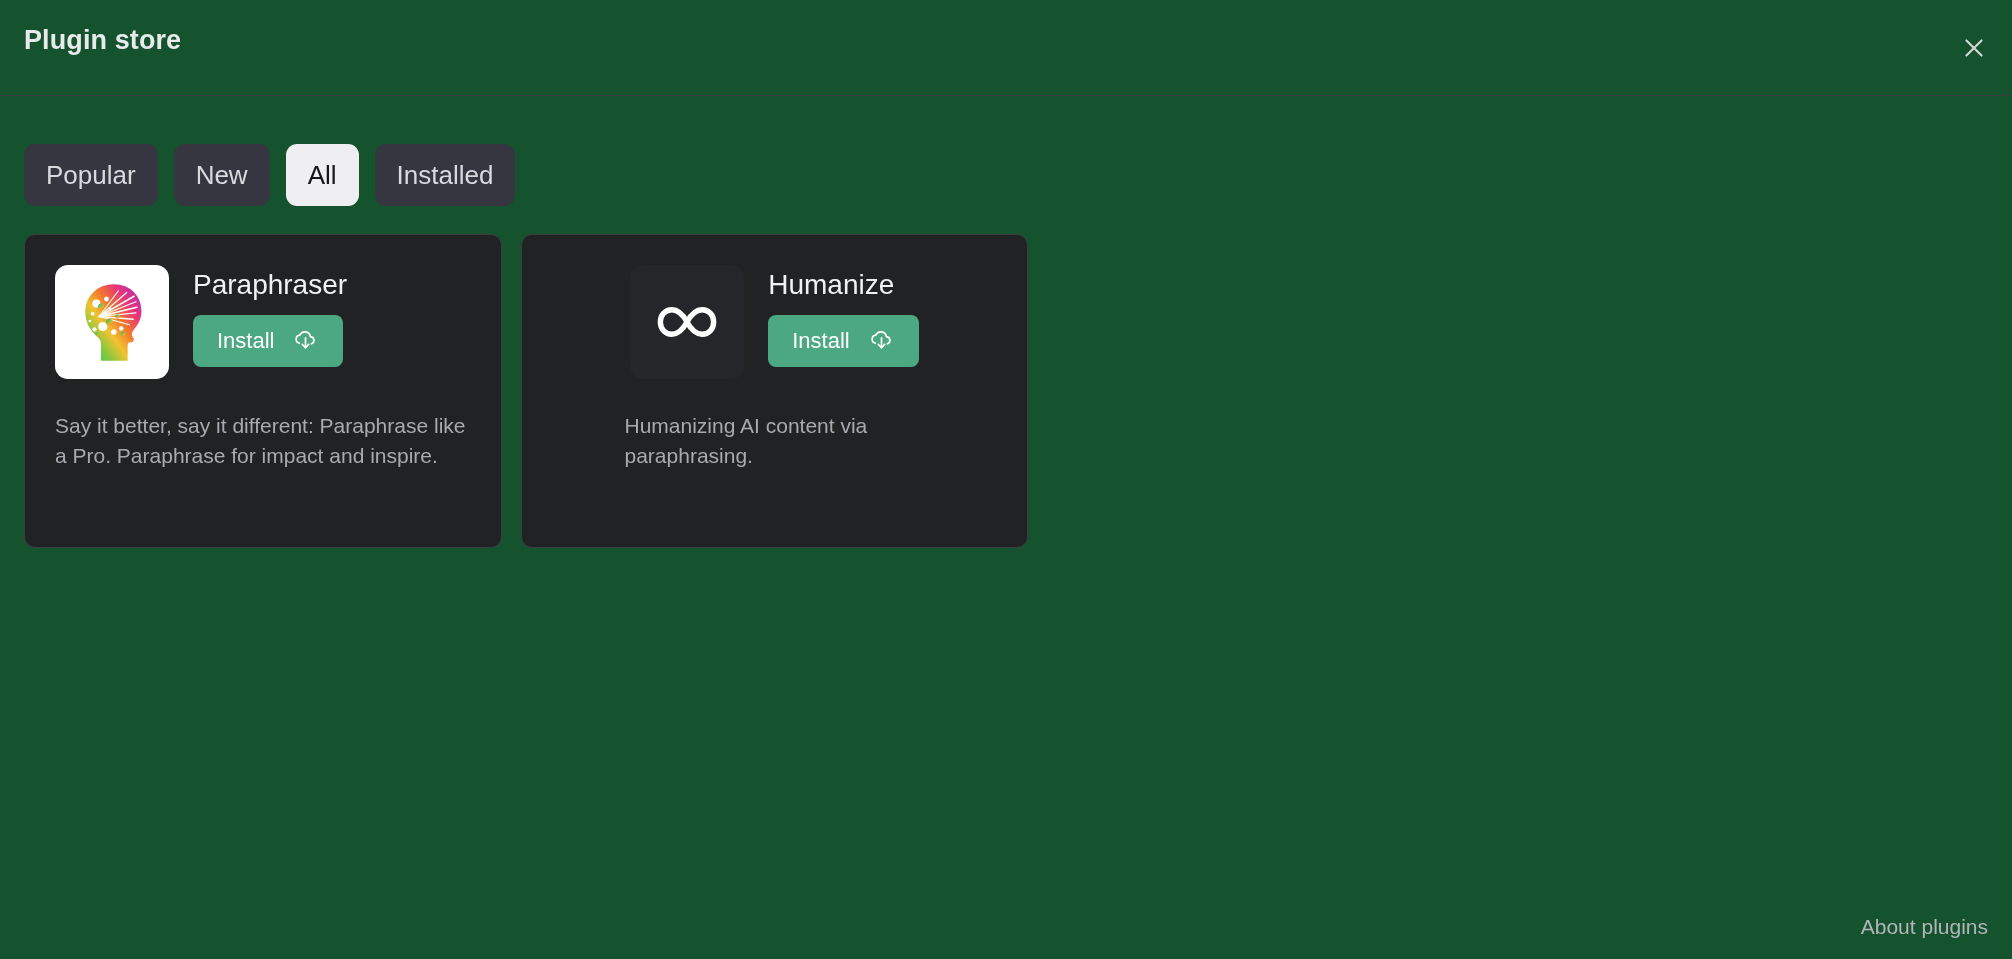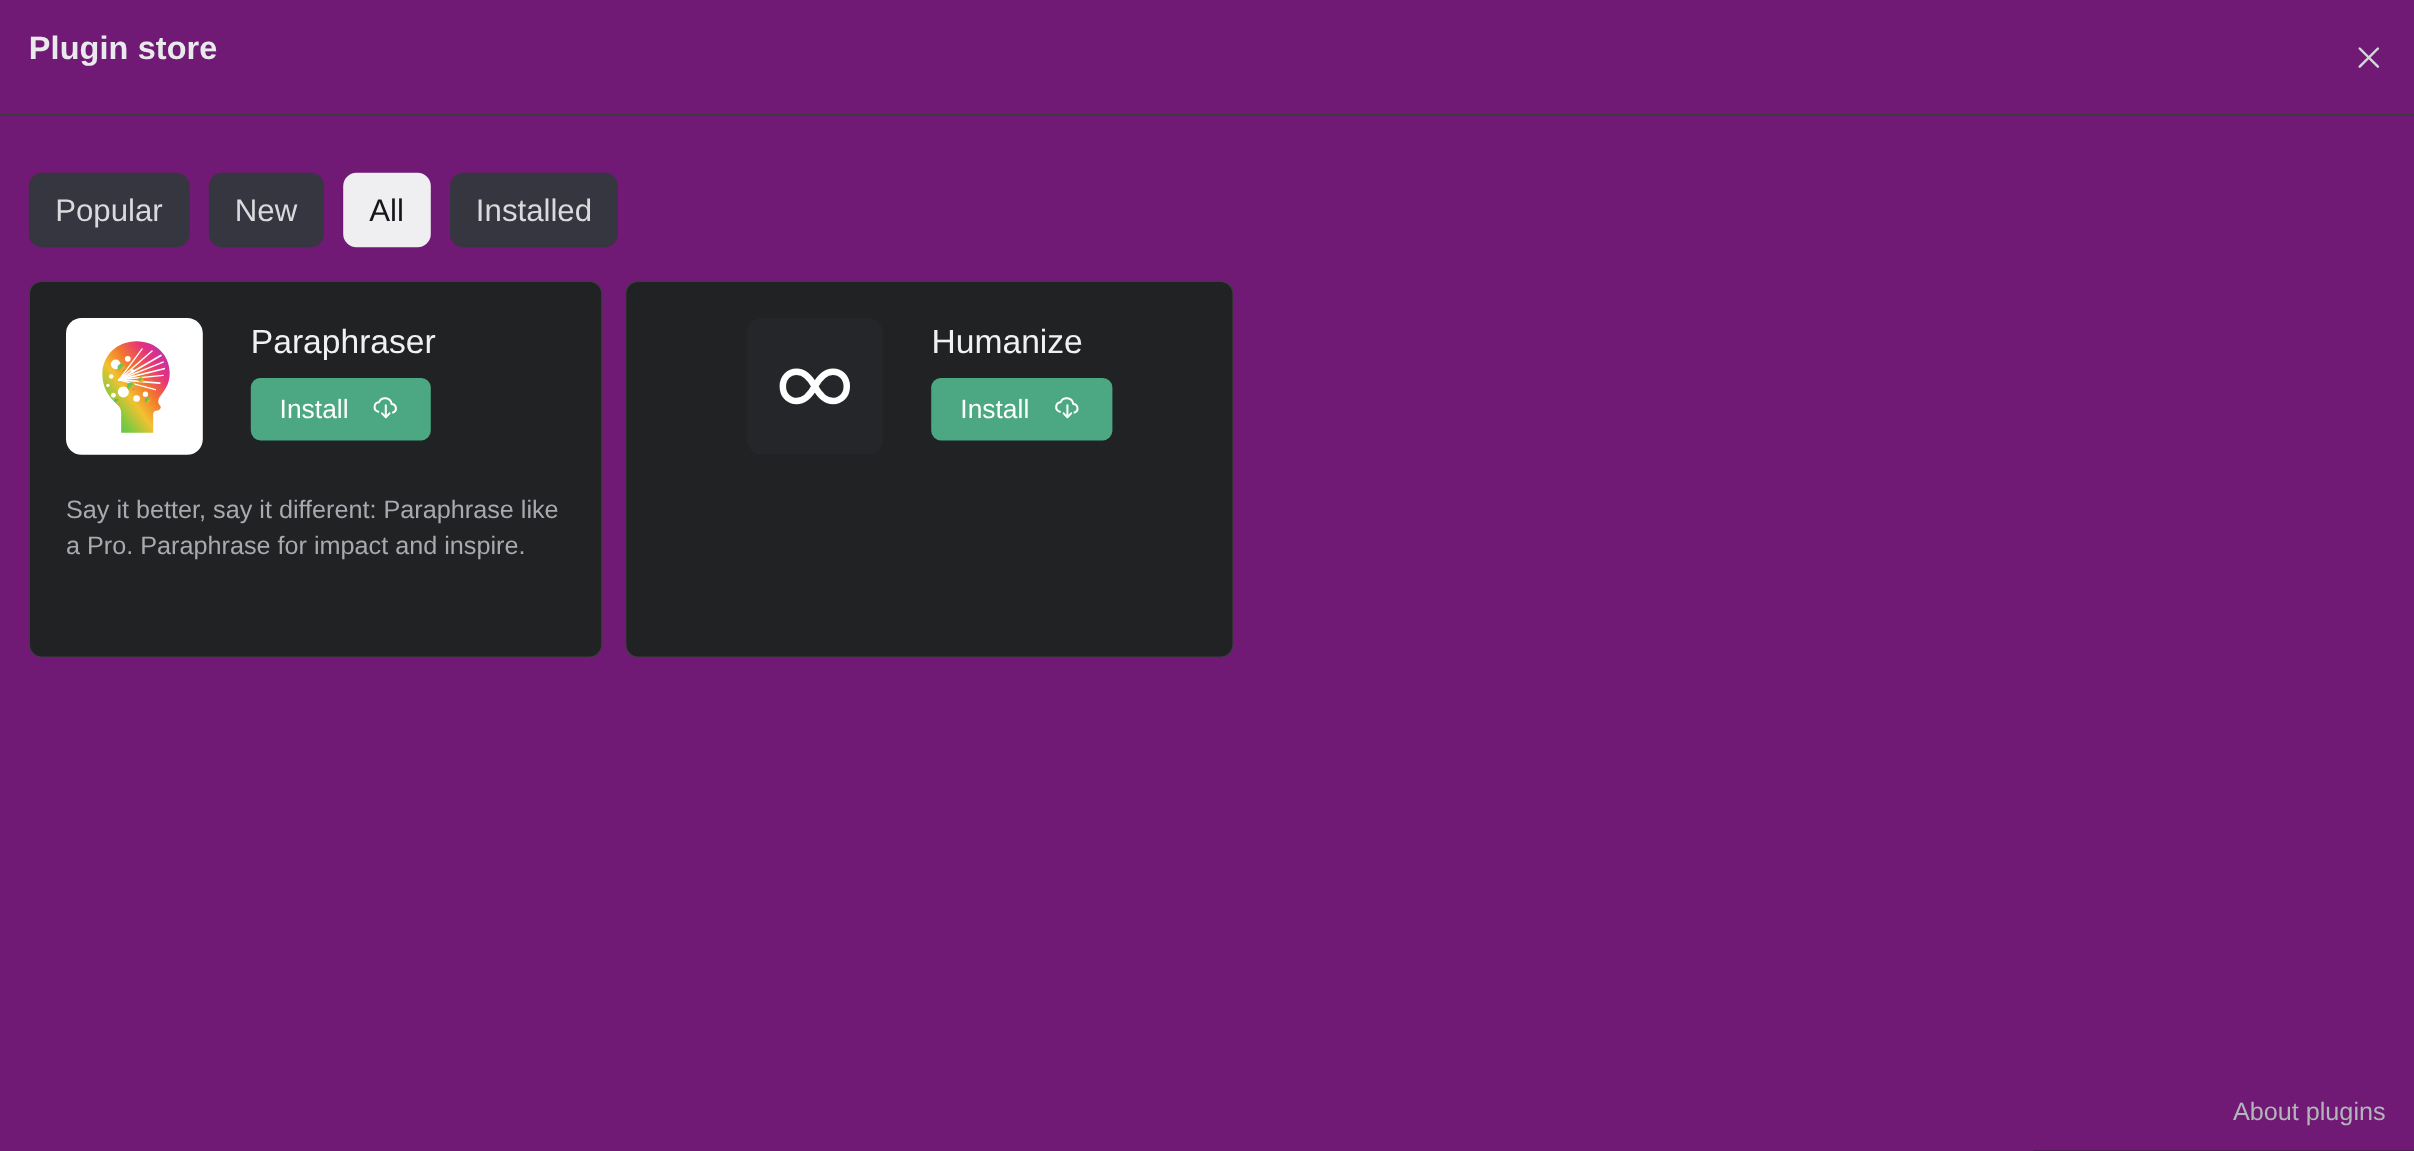--- a/index.html
+++ b/index.html
@@ -15,21 +15,21 @@
     background: #1f2022;
     font-family: "Liberation Sans", sans-serif;
     color: #e8e8ea;
     -webkit-font-smoothing: antialiased;
   }
 
   .window {
     position: relative;
     width: 2012px;
     height: 959px;
-    background: #701a75;
+    background: #14532d;
     display: flex;
     flex-direction: column;
   }
 
   
   .header {
     position: relative;
     height: 96px;
     flex: 0 0 96px;
     border-bottom: 1px solid #3a3b3e;
@@ -158,21 +158,21 @@
     padding: 30px;
     display: flex;
     flex-direction: column;
     cursor: pointer;
   }
   .card.narrow { width: 507px; align-items: center; }
 
   .card-top {
     display: flex;
     align-items: flex-start;
-    gap: 40px;
+    gap: 24px;
   }
 
   .plugin-icon {
     flex: 0 0 auto;
     width: 114px;
     height: 114px;
     border-radius: 13px;
     overflow: hidden;
     display: flex;
     align-items: center;
@@ -387,19 +387,20 @@
               <svg width="27" height="27" viewBox="0 0 24 24" fill="none" stroke="#ffffff" stroke-width="1.5" stroke-linecap="round" stroke-linejoin="round">
                 <path d="M6.5 15.2A3.6 3.6 0 0 1 7 8.1a4.9 4.9 0 0 1 9.3 1.3 3.3 3.3 0 0 1 1 6.4"></path>
                 <line x1="12" y1="10.5" x2="12" y2="19.2"></line>
                 <polyline points="9.2,16.4 12,19.3 14.8,16.4"></polyline>
               </svg>
             </span>
           </button>
         </div>
       </div>
 
+      <div class="plugin-desc" style="max-width: 300px;">Humanizing AI content via paraphrasing.</div>
     </div>
 
   </div>
 
   <a class="about-link">About plugins</a>
 
 </div>
 
 </body></html>

